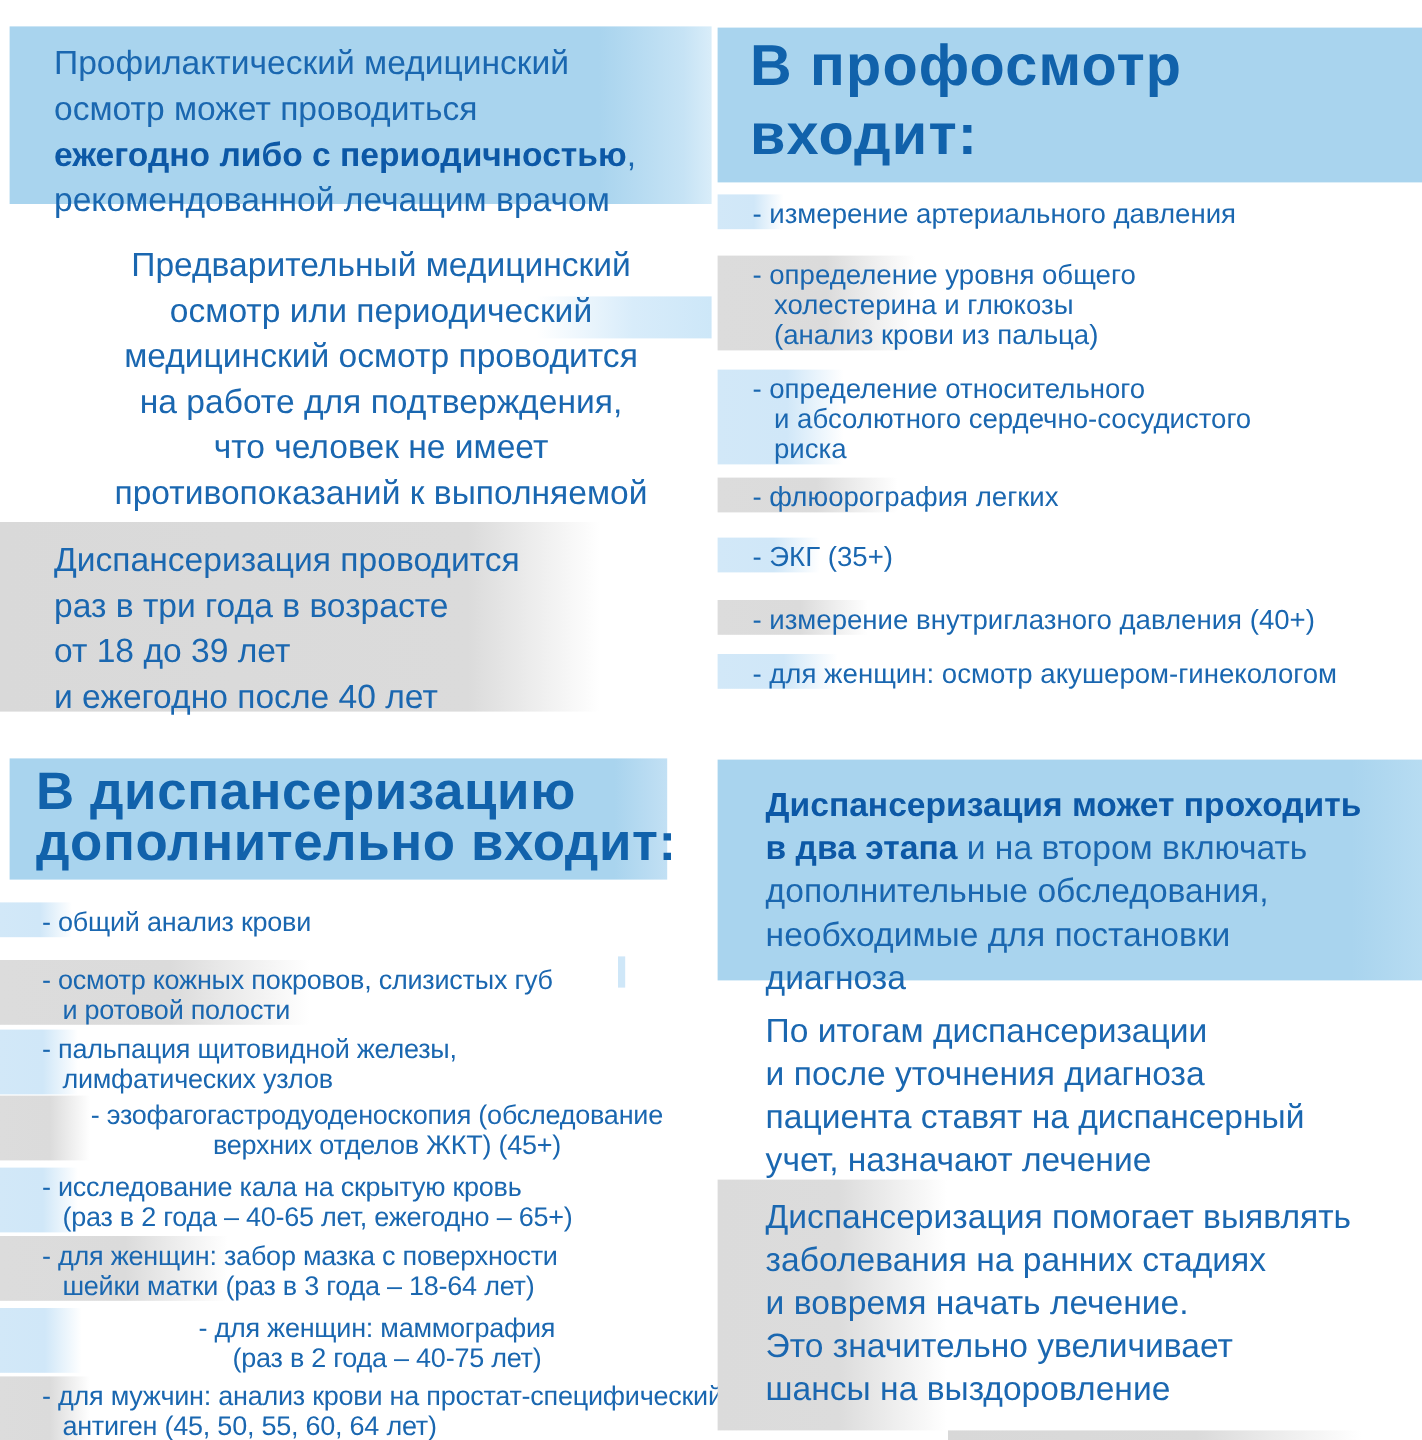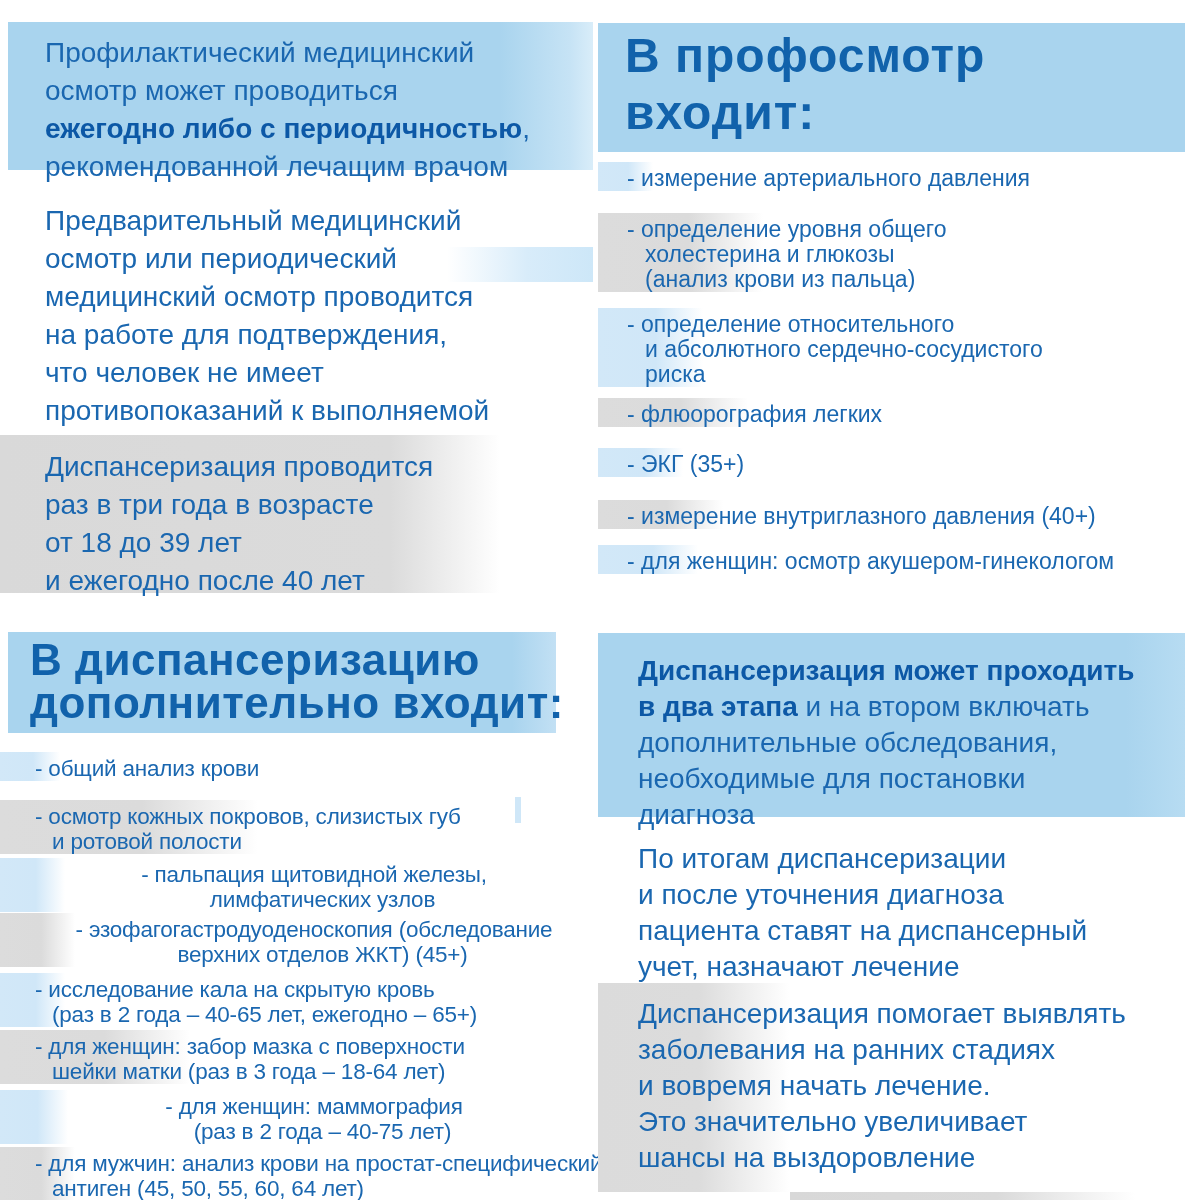--- a/index.html
+++ b/index.html
@@ -11,21 +11,21 @@
   .txt{color:#1a67b0;}
   .ln{white-space:nowrap;}
   .b{font-weight:bold;color:#0c58a6;}
 
   
   #tl-block1{
     left:8px;top:22px;width:585px;height:148px;
     background:linear-gradient(90deg,#a9d4ee 0%,#a9d4ee 84%,#c6e3f5 96%,#d9edf9 100%);
     padding:12px 0 0 37px;font-size:28px;line-height:38px;
   }
-  #tl-para2{left:45px;top:202px;width:545px;font-size:28px;line-height:38px;}
+  #tl-para2{left:45px;top:202px;width:545px;font-size:28px;line-height:38px;text-align:center;}
   #tl-streak{
     left:447px;top:247px;width:146px;height:35px;
     background:linear-gradient(90deg,rgba(214,236,250,0) 0%,#d8ecfa 55%,#cde7f8 100%);
   }
   #tl-block3{
     left:0;top:435px;width:500px;height:158px;
     background:linear-gradient(90deg,#d9d9d9 0%,#dbdbdb 78%,rgba(219,219,219,0) 100%);
     padding:13px 0 0 45px;font-size:28px;line-height:38px;
   }
 
@@ -62,21 +62,21 @@
     color:#1162ab;letter-spacing:0.5px;
   }
   #bl-tick{left:515px;top:797px;width:6px;height:26px;background:#cfe7f8;}
   #bl-list{left:0;top:752px;width:593px;font-size:22.5px;line-height:25px;letter-spacing:-0.2px;}
   #bl-list .item{padding:4px 0 0 0;}
   #bl-list .ln{padding-left:35px;}
   #bl-list .ln.cont{padding-left:52px;}
   #bl-list .item .ln:last-child:not(:first-child){margin-bottom:-8px;}
   #bl-list .item:nth-child(1){margin-bottom:19px;}
   #bl-list .item:nth-child(2){margin-bottom:12px;}
-  #bl-list .item:nth-child(3){margin-bottom:9px;text-align:center;}
+  #bl-list .item:nth-child(3){margin-bottom:9px;}
   #bl-list .item:nth-child(4){margin-bottom:14px;}
   #bl-list .item:nth-child(5){margin-bottom:11px;}
   #bl-list .item:nth-child(6){margin-bottom:14px;}
   #bl-list .item:nth-child(7){margin-bottom:11px;}
   #bl-list .item:nth-child(1){background-size:60px 100%;}
   #bl-list .item:nth-child(2){background-size:258px 100%;}
   #bl-list .item:nth-child(3){background-size:65px 100%;}
   #bl-list .item:nth-child(4){background-size:75px 100%;text-align:center;}
   #bl-list .item:nth-child(5){background-size:65px 100%;}
   #bl-list .item:nth-child(6){background-size:190px 100%;}

